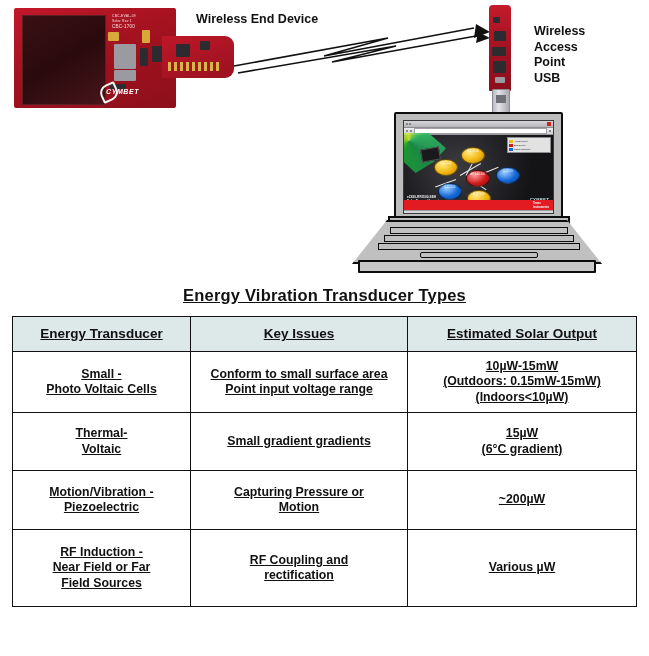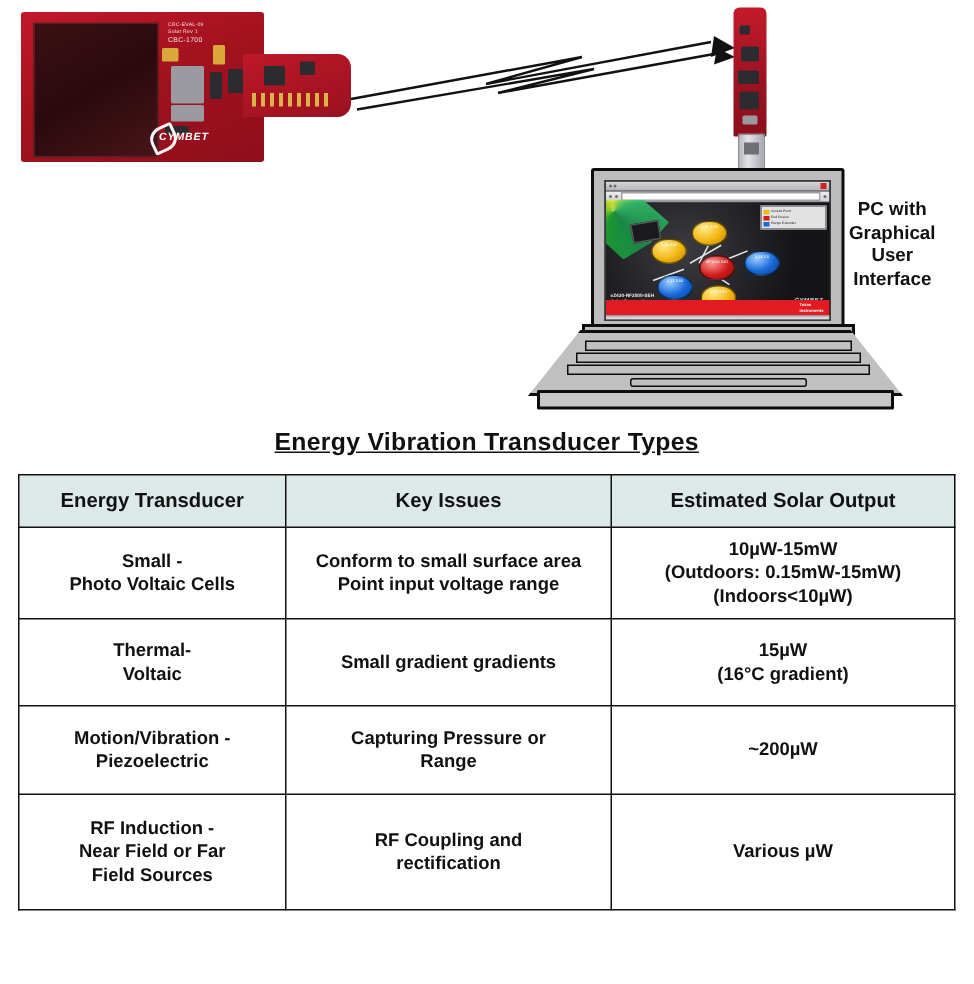--- a/index.html
+++ b/index.html
@@ -340,20 +340,21 @@
   #transducer-table th,
   #transducer-table td {
     border: 1.5px solid #111111;
     text-align: center;
     vertical-align: middle;
     font-weight: bold;
     font-size: 12.3px;
     line-height: 15.5px;
     padding: 4px 4px;
     white-space: pre-line;
+    text-decoration: underline;
   }
   #transducer-table th {
     background: #dde8e8;
     font-size: 13.5px;
     height: 30px;
     padding: 2px 4px;
   }
   #transducer-table col.c1 { width: 178px; }
   #transducer-table col.c2 { width: 217px; }
   #transducer-table col.c3 { width: 229px; }
@@ -384,40 +385,45 @@
       <div class="cymbet-swoosh"></div>
       <div class="cymbet-logo">CYMBET</div>
     </div>
     <div class="board-ext">
       <div class="chip dark" style="left:14px; top:8px; width:14px; height:13px;"></div>
       <div class="chip dark" style="left:38px; top:5px; width:10px; height:9px;"></div>
       <div class="pinrow" style="left:6px; top:26px; width:54px;"></div>
     </div>
   </div>
 
+  <div class="dlabel" id="label-end-device">Wireless End Device</div>
 
   <svg id="zigzag" viewBox="0 0 262 72">
     <polyline points="6,50 160,22 96,40 246,12" fill="none" stroke="#111111" stroke-width="1.6"></polyline>
     <polyline points="10,57 168,30 104,46 248,20" fill="none" stroke="#111111" stroke-width="1.6"></polyline>
     <polygon points="248,8 262,16 246,22" fill="#111111"></polygon>
     <polygon points="250,16 262,22 248,27" fill="#111111"></polygon>
   </svg>
 
   <div class="usb-wrap">
     <div class="usb-notch"></div>
     <div class="usb-pcb">
       <div class="chip dark" style="left:4px; top:12px; width:7px; height:6px;"></div>
       <div class="chip dark" style="left:5px; top:26px; width:12px; height:10px;"></div>
       <div class="chip dark" style="left:3px; top:42px; width:14px; height:9px;"></div>
       <div class="chip dark" style="left:4px; top:56px; width:13px; height:12px;"></div>
       <div class="chip silver" style="left:6px; top:72px; width:10px; height:6px;"></div>
     </div>
     <div class="usb-conn"></div>
   </div>
 
+  <div class="dlabel" id="label-ap">Wireless
+Access
+Point
+USB</div>
 
   <div class="laptop">
     <div class="lid">
       <div class="screen">
         <div class="browser-bar">
           <span class="bb-dot"></span>
           <span class="bb-dot"></span>
           <span class="bb-red"></span>
         </div>
         <div class="browser-bar2">
@@ -479,24 +485,20 @@
     <div class="hinge"></div>
     <div class="base">
       <div class="krow" style="left:36px; top:5px; width:178px; height:7px;"></div>
       <div class="krow" style="left:30px; top:13px; width:190px; height:7px;"></div>
       <div class="krow" style="left:24px; top:21px; width:202px; height:7px;"></div>
       <div class="krow" style="left:66px; top:30px; width:118px; height:6px; border-radius:2px;"></div>
     </div>
     <div class="foot"></div>
   </div>
 
-  <div class="dlabel" id="label-pc">PC with
-Graphical
-User
-Interface</div>
 </div>
 
 <div id="table-title">Energy Vibration Transducer Types</div>
 
 <table id="transducer-table">
   <colgroup>
     <col class="c1">
       <col class="c2">
       <col class="c3">
   </colgroup>
@@ -515,27 +517,27 @@
 Point input voltage range</td>
       <td>10µW-15mW
 (Outdoors: 0.15mW-15mW)
 (Indoors&lt;10µW)</td>
     </tr>
     <tr class="r3">
       <td>Thermal-
 Voltaic</td>
       <td>Small gradient gradients</td>
       <td>15µW
-(16°C gradient)</td>
+(6°C gradient)</td>
     </tr>
     <tr class="r4">
       <td>Motion/Vibration -
 Piezoelectric</td>
       <td>Capturing Pressure or
-Range</td>
+Motion</td>
       <td>~200µW</td>
     </tr>
     <tr class="r5">
       <td>RF Induction -
 Near Field or Far
 Field Sources</td>
       <td>RF Coupling and
 rectification</td>
       <td>Various µW</td>
     </tr>

